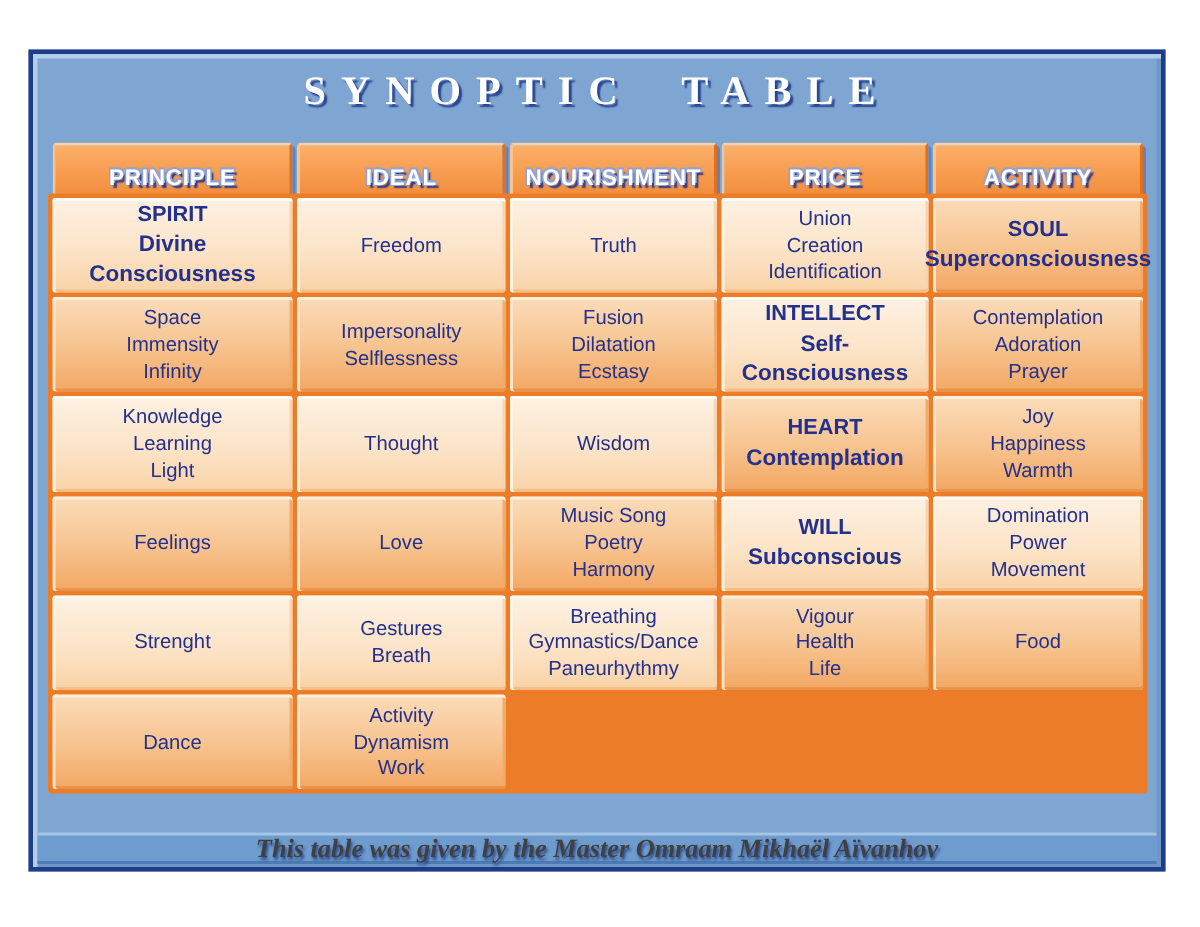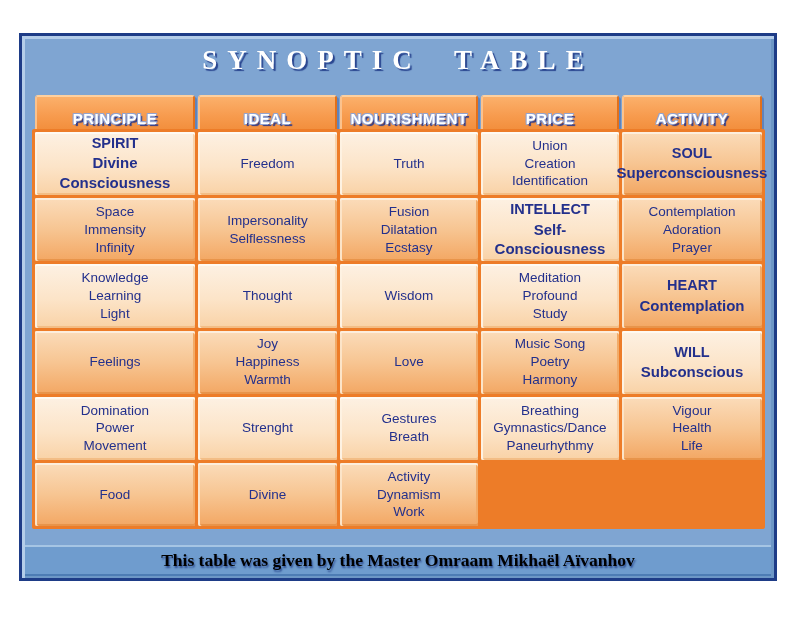--- a/index.html
+++ b/index.html
@@ -53,26 +53,26 @@
                inset 0 -2px 0 #f3bd85,inset -2px 0 0 #f8d3ab;
   }
   .cell.dark{
     background:linear-gradient(180deg,#fbdcba 0%,#f7c592 50%,#f3a763 100%);
     box-shadow:inset 0 2px 0 #fdeedd,inset 2px 0 0 #fce4c8,
                inset 0 -2px 0 #e8944a,inset -2px 0 0 #f2ab68;
   }
   .principle-name{font-weight:bold;font-size:14.5px;}
   .principle-level{font-weight:bold;font-size:15px;}
   .footer-bar{
-    position:absolute;left:3px;right:3px;bottom:2px;height:31px;
+    position:absolute;left:3px;right:3px;bottom:2px;height:21px;
     box-sizing:border-box;background:#6f9cce;
     border-top:2px solid #a6c5e4;border-bottom:2px solid #4d7cb4;
     display:flex;align-items:center;justify-content:center;
     font-family:"Liberation Serif",serif;font-weight:bold;font-size:17.5px;
-    color:#000000;text-shadow:1px 2px 2px #2b4a8f;
+    color:#404040;text-shadow:1px 2px 2px #2b4a8f;font-style:italic;
   }
 </style>
 </head>
 <body>
 
 <div class="panel">
   <div class="title">SYNOPTIC TABLE</div>
   <div class="header-row">
       <div class="header-cell">PRINCIPLE</div>
       <div class="header-cell">IDEAL</div>
@@ -127,36 +127,31 @@
         <div>Knowledge</div>
         <div>Learning</div>
         <div>Light</div>
       </div>
       <div class="cell light">
         <div>Thought</div>
       </div>
       <div class="cell light">
         <div>Wisdom</div>
       </div>
-      <div class="cell light">
-        <div>Meditation</div>
-        <div>Profound</div>
-        <div>Study</div>
-      </div>
       <div class="cell dark">
         <div class="principle-name">HEART</div>
         <div class="principle-level">Contemplation</div>
       </div>
       <div class="cell dark">
-        <div>Feelings</div>
-      </div>
-      <div class="cell dark">
         <div>Joy</div>
         <div>Happiness</div>
         <div>Warmth</div>
+      </div>
+      <div class="cell dark">
+        <div>Feelings</div>
       </div>
       <div class="cell dark">
         <div>Love</div>
       </div>
       <div class="cell dark">
         <div>Music Song</div>
         <div>Poetry</div>
         <div>Harmony</div>
       </div>
       <div class="cell light">
@@ -182,21 +177,21 @@
       </div>
       <div class="cell dark">
         <div>Vigour</div>
         <div>Health</div>
         <div>Life</div>
       </div>
       <div class="cell dark">
         <div>Food</div>
       </div>
       <div class="cell dark">
-        <div>Divine</div>
+        <div>Dance</div>
       </div>
       <div class="cell dark">
         <div>Activity</div>
         <div>Dynamism</div>
         <div>Work</div>
       </div>
     </div>
   <div class="footer-bar">This table was given by the Master Omraam Mikhaël Aïvanhov</div>
 </div>
 

